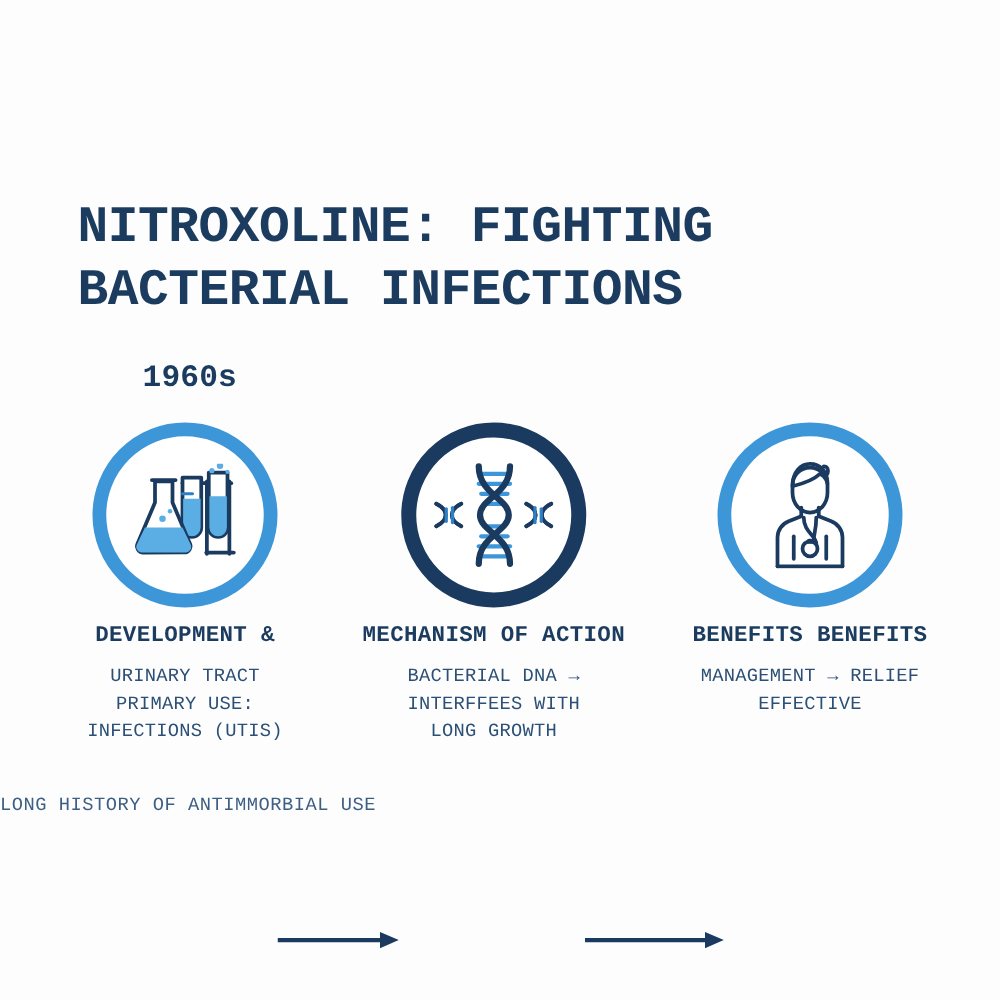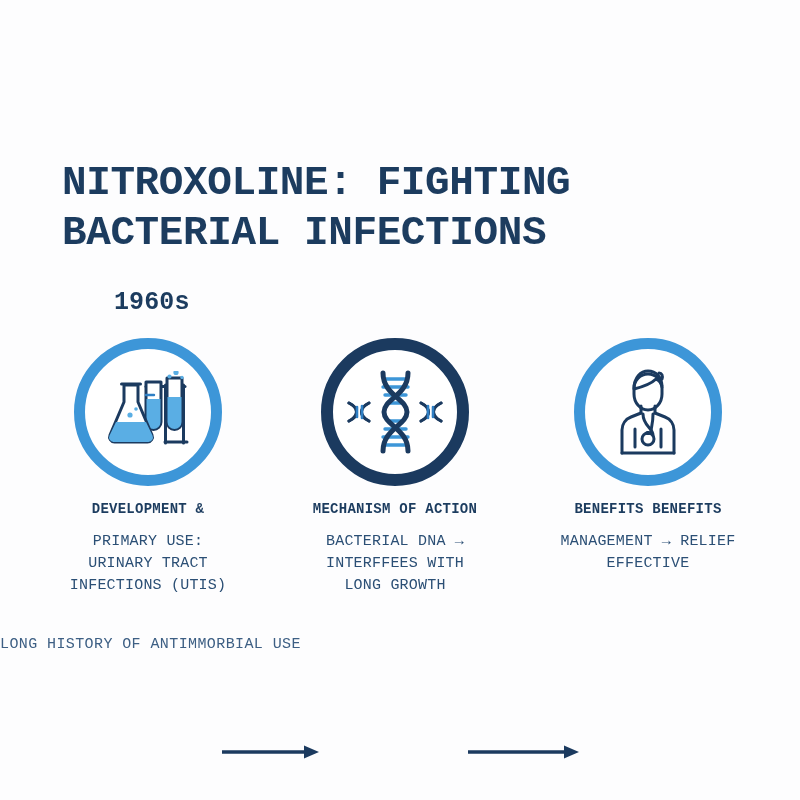--- a/index.html
+++ b/index.html
@@ -98,21 +98,21 @@
   .column {
     position: absolute;
     top: 0;
     text-align: center;
   }
   #col-1 { left: 28px;  width: 240px; }
   #col-2 { left: 275px; width: 240px; }
   #col-3 { left: 528px; width: 240px; }
 
   .col-heading {
-    font-size: 14px;
+    font-size: 18px;
     font-weight: bold;
     color: #1c3c5f;
     letter-spacing: 0.25px;
     line-height: 19px;
     margin-bottom: 12px;
   }
   .col-body {
     font-size: 15px;
     font-weight: normal;
     color: #2b4f75;
@@ -265,22 +265,22 @@
         <polygon points="96,1.5 111,8 96,14.5" fill="#1b3a5f"></polygon>
       </svg>
     </div>
   </div>
 
   <div class="columns">
 
     <div class="column" id="col-1">
       <div class="col-heading">DEVELOPMENT &amp;</div>
       <div class="col-body">
+        <div>URINARY TRACT</div>
         <div>PRIMARY USE:</div>
-        <div>URINARY TRACT</div>
         <div>INFECTIONS (UTIS)</div>
       </div>
     </div>
 
     <div class="column" id="col-2">
       <div class="col-heading">MECHANISM OF ACTION</div>
       <div class="col-body">
         <div>BACTERIAL DNA →</div>
         <div>INTERFFEES WITH</div>
         <div>LONG GROWTH</div>

